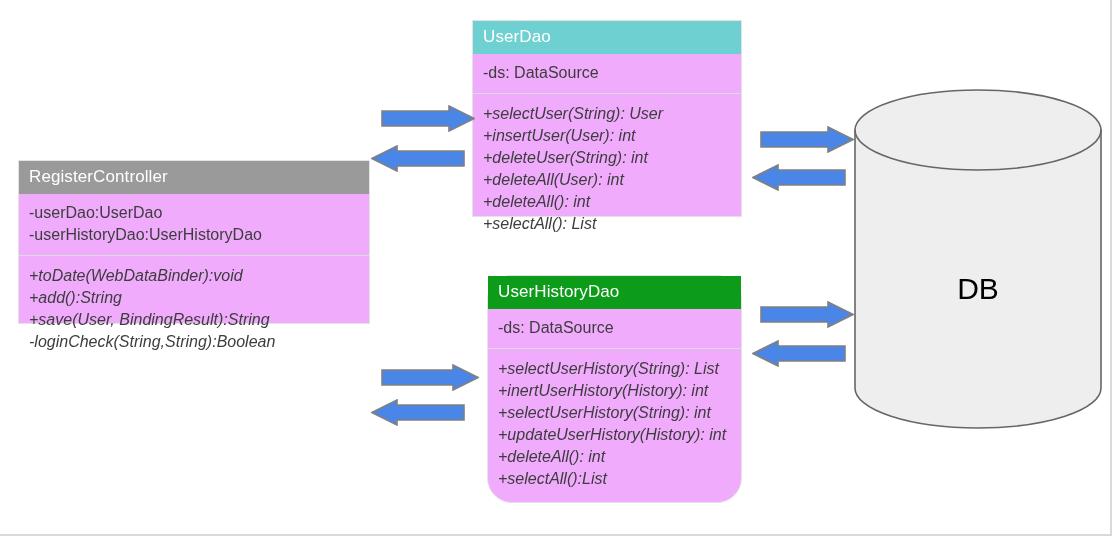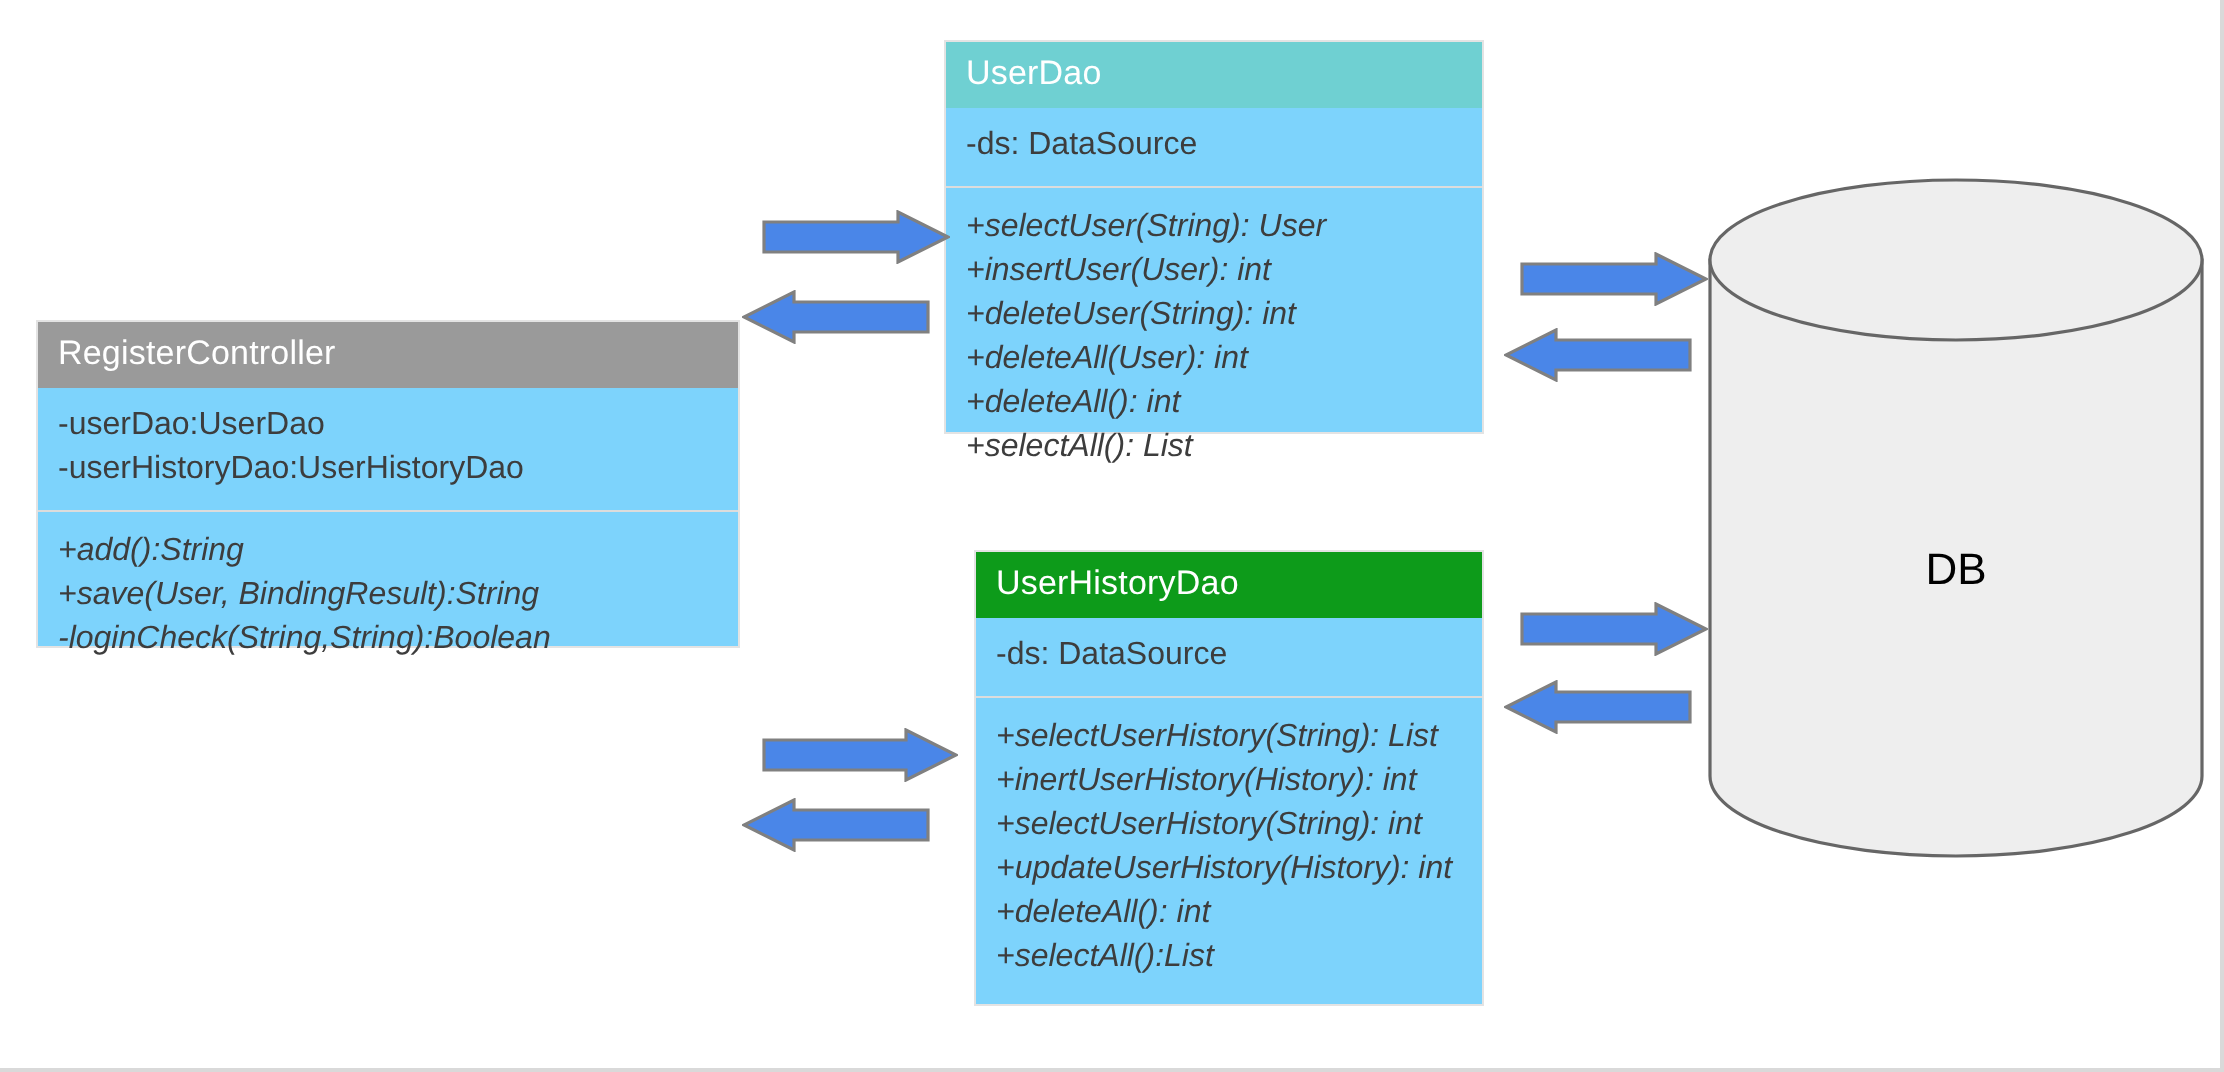--- a/index.html
+++ b/index.html
@@ -29,21 +29,21 @@
     left: 0;
     bottom: 0;
     height: 2px;
     width: 1112px;
     background: #d9d9d9;
   }
 
   
   .uml-class {
     position: absolute;
-    background: #7dd3fc;
+    background: #f0abfc;
     border: 1px solid #e3e3e3;
     box-sizing: border-box;
   }
   .uml-header {
     color: #ffffff;
     font-size: 17px;
     line-height: 1.2;
     padding: 6px 10px 7px 10px;
     white-space: nowrap;
     letter-spacing: 0.1px;
@@ -76,38 +76,39 @@
   .block-arrow svg { display: block; }
 
   
   #db-cylinder {
     position: absolute;
   }
   #db-cylinder svg { display: block; }
   #db-label {
     position: absolute;
     color: #000000;
-    font-size: 22px;
+    font-size: 30px;
     text-align: center;
     white-space: nowrap;
   }
 </style>
 </head>
 <body>
 
 <div id="canvas">
 
   <div class="uml-class" id="register-controller" style="left:18px; top:160px; width:352px; height:164px;">
     <div class="uml-header" style="background:#9a9a9a;">RegisterController</div>
     <div class="uml-section">
       <div class="uml-line">-userDao:UserDao</div>
       <div class="uml-line">-userHistoryDao:UserHistoryDao</div>
     </div>
     <div class="uml-divider"></div>
     <div class="uml-section ops">
+      <div class="uml-line">+toDate(WebDataBinder):void</div>
       <div class="uml-line">+add():String</div>
       <div class="uml-line">+save(User, BindingResult):String</div>
       <div class="uml-line">-loginCheck(String,String):Boolean</div>
     </div>
   </div>
 
   <div class="uml-class" id="user-dao" style="left:472px; top:20px; width:270px; height:197px;">
     <div class="uml-header" style="background:#6fd0d2;">UserDao</div>
     <div class="uml-section">
       <div class="uml-line">-ds: DataSource</div>
@@ -116,21 +117,21 @@
     <div class="uml-section ops">
       <div class="uml-line">+selectUser(String): User</div>
       <div class="uml-line">+insertUser(User): int</div>
       <div class="uml-line">+deleteUser(String): int</div>
       <div class="uml-line">+deleteAll(User): int</div>
       <div class="uml-line">+deleteAll(): int</div>
       <div class="uml-line">+selectAll(): List</div>
     </div>
   </div>
 
-  <div class="uml-class" id="user-history-dao" style="left:487px; top:275px; width:255px; height:228px;">
+  <div class="uml-class" id="user-history-dao" style="left:487px; top:275px; width:255px; height:228px;border-radius:25px;">
     <div class="uml-header" style="background:#0d9b1a;">UserHistoryDao</div>
     <div class="uml-section">
       <div class="uml-line">-ds: DataSource</div>
     </div>
     <div class="uml-divider"></div>
     <div class="uml-section ops">
       <div class="uml-line">+selectUserHistory(String): List</div>
       <div class="uml-line">+inertUserHistory(History): int</div>
       <div class="uml-line">+selectUserHistory(String): int</div>
       <div class="uml-line">+updateUserHistory(History): int</div>

